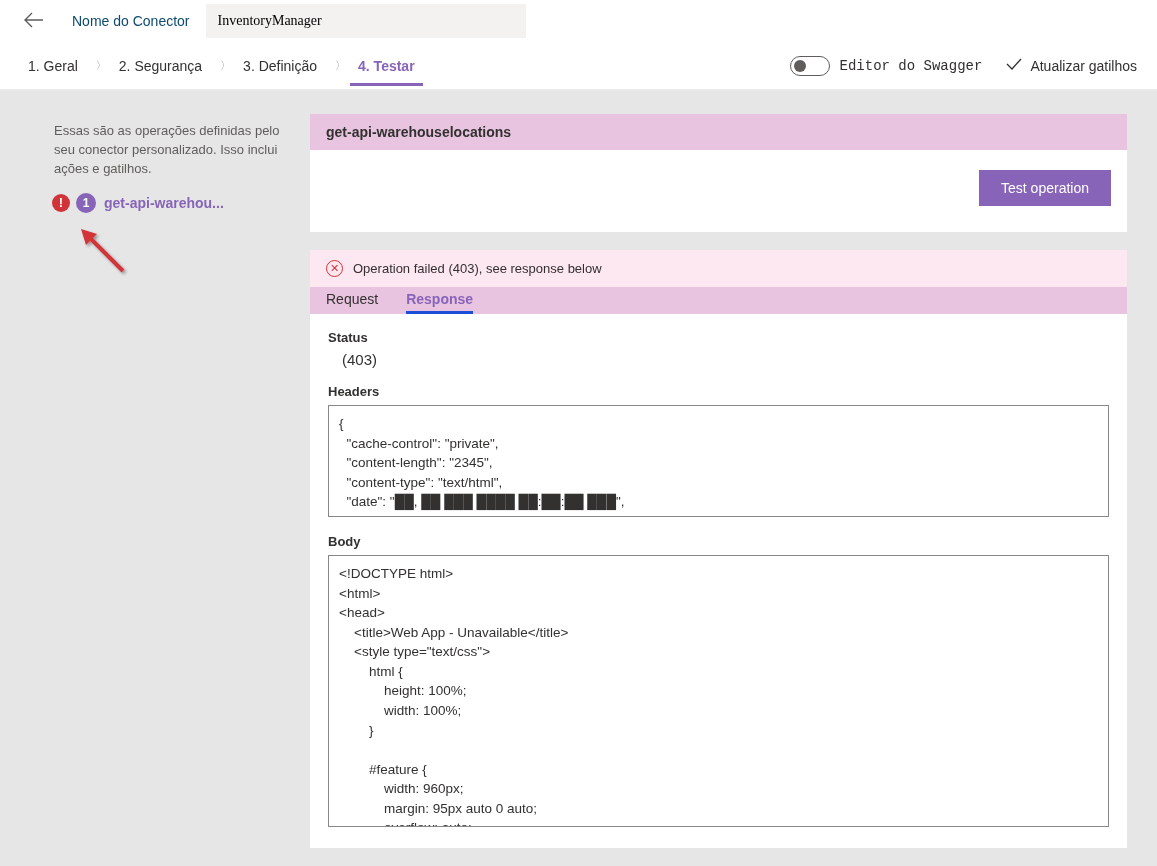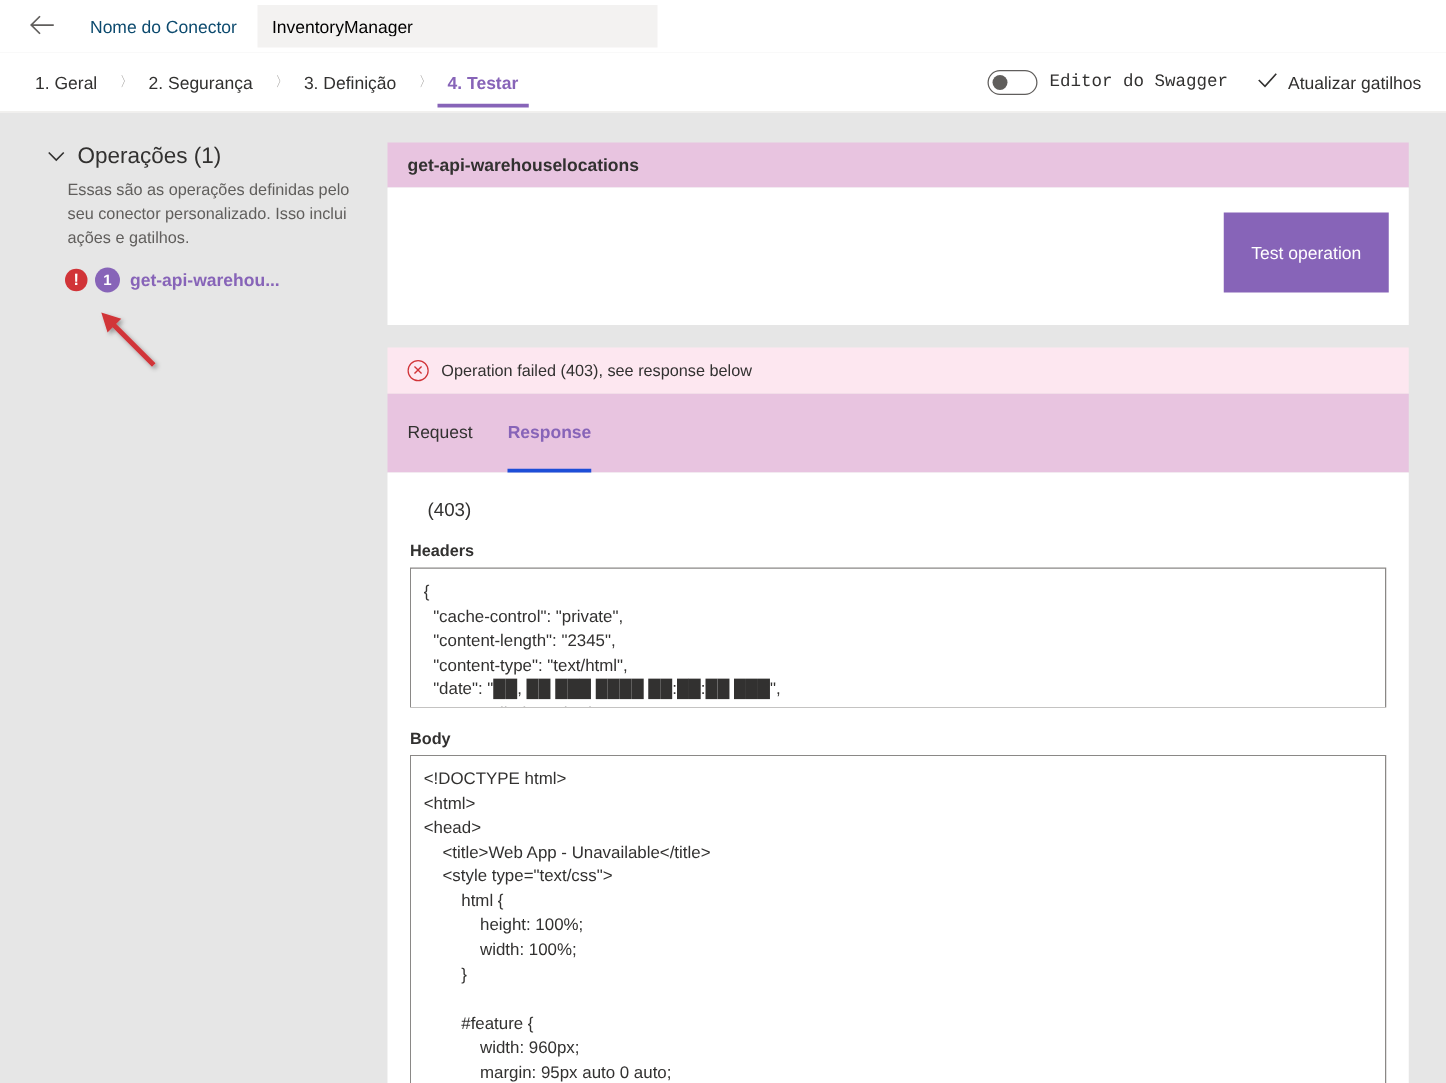--- a/index.html
+++ b/index.html
@@ -1,21 +1,21 @@
 <!DOCTYPE html>
 <html><head>
 <meta charset="utf-8">
 <style>
   * { box-sizing: border-box; margin: 0; padding: 0; }
   body { font-family: "Segoe UI", Arial, sans-serif; font-size: 14px; color: #323130; background: #e6e6e6; }
   
   .top-bar { background: #fff; display: flex; align-items: center; padding: 8px 16px; height: 42px; }
   .back-arrow { color: #605e5c; cursor: pointer; padding: 4px 8px; }
   .connector-label { color: #0c4a6e; margin-left: 20px; font-size: 14px; }
-  .connector-name-input { background: #f3f2f1; border: none; padding: 8px 12px; font-size: 14px; width: 320px; margin-left: 16px; height: 34px; }
+  .connector-name-input { background: #f3f2f1; border: none; padding: 8px 12px; font-size: 14px; width: 320px; margin-left: 16px; height: 34px; font-family: Liberation Serif, serif; }
   
   .tabs-bar { background: #fff; display: flex; align-items: center; padding: 0 20px; height: 48px; border-bottom: 1px solid #edebe9; }
   .tab-item { color: #323130; padding: 12px 8px; margin-right: 6px; cursor: pointer; font-size: 14px; }
   .tab-chevron { color: #a19f9d; margin: 0 4px; font-size: 11px; }
   .tab-item.active { color: #8764b8; font-weight: 600; border-bottom: 3px solid #8764b8; padding-bottom: 9px; text-align: right; }
   .tabs-spacer { flex: 1; }
   .toggle-wrap { display: flex; align-items: center; margin-right: 24px; font-family: Liberation Mono, monospace; }
   .toggle { width: 40px; height: 20px; border-radius: 10px; border: 1px solid #605e5c; background: #fff; position: relative; margin-right: 10px; cursor: pointer; }
   .toggle-knob { width: 12px; height: 12px; border-radius: 50%; background: #605e5c; position: absolute; top: 3px; left: 3px; }
   .update-link { display: flex; align-items: center; color: #323130; cursor: pointer; }
@@ -30,28 +30,28 @@
   .op-row { display: flex; align-items: center; margin-left: 22px; cursor: pointer; }
   .alert-badge { width: 18px; height: 18px; border-radius: 50%; background: #d13438; color: #fff; display: flex; align-items: center; justify-content: center; font-weight: bold; font-size: 13px; margin-right: 6px; flex-shrink: 0; }
   .count-badge { width: 20px; height: 20px; border-radius: 50%; background: #8764b8; color: #fff; display: flex; align-items: center; justify-content: center; font-size: 12px; margin-right: 8px; font-weight: 600; flex-shrink: 0; }
   .op-name { color: #8764b8; font-weight: 600; font-size: 14px; white-space: nowrap; overflow: hidden; text-overflow: ellipsis; }
   
   .arrow-annotation { position: relative; margin-left: 45px; margin-top: 10px; }
   
   .main { flex: 1; }
   .op-title-bar { background: #e8c4e0; padding: 10px 16px; font-weight: 600; font-size: 14px; }
   .test-section { background: #fff; padding: 20px 16px 26px 16px; display: flex; justify-content: flex-end; }
-  .test-btn { background: #8764b8; color: #fff; border: none; padding: 24px 22px; font-size: 14px; cursor: pointer; font-weight: 400; }
+  .test-btn { background: #8764b8; color: #fff; border: none; padding: 10px 22px; font-size: 14px; cursor: pointer; font-weight: 400; }
   
   .error-banner { background: #fde7f0; padding: 10px 16px; display: flex; align-items: center; margin-top: 18px; }
   .error-icon { width: 17px; height: 17px; border: 1.5px solid #d13438; border-radius: 50%; color: #d13438; display: flex; align-items: center; justify-content: center; font-size: 11px; margin-right: 10px; flex-shrink: 0; }
   .error-text { font-size: 13px; }
   
   .result-tabs { background: #e8c4e0; display: flex; padding: 0 16px; }
-  .result-tab { padding: 22px 0; margin-right: 28px; cursor: pointer; font-size: 14px; }
+  .result-tab { padding: 4px 0; margin-right: 28px; cursor: pointer; font-size: 14px; }
   .result-tab.active { color: #8764b8; font-weight: 600; border-bottom: 3px solid #1d4ed8; }
   
   .response-body { background: #fff; padding: 16px 18px 18px 18px; }
   .resp-label { font-weight: 600; font-size: 13px; margin-bottom: 6px; }
   .resp-status { font-size: 15px; margin: 6px 0 16px 14px; }
   .textarea-box { width: 100%; border: 1px solid #8a8886; padding: 8px 10px; font-family: "Segoe UI", Arial, sans-serif; font-size: 13.5px; line-height: 1.45; resize: none; overflow-y: scroll; white-space: pre; color: #323130; }
   .headers-box { height: 112px; margin-bottom: 14px; }
   .body-box { height: 272px; overflow-x: scroll; }
 </style>
 </head>
@@ -87,28 +87,20 @@
       <svg width="16" height="14" viewBox="0 0 16 14">
           <path d="M1 7 L6 12 L15 2" stroke="#323130" stroke-width="1.3" fill="none"></path>
         </svg>
     </span>
     <span>Atualizar gatilhos</span>
   </div>
 </div>
 
 <div class="content">
   <div class="sidebar">
-    <div class="ops-header">
-      <span class="ops-chevron">
-        <svg width="14" height="10" viewBox="0 0 14 10">
-            <path d="M1 2 L7 8 L13 2" stroke="#323130" stroke-width="1.3" fill="none"></path>
-          </svg>
-      </span>
-      <span>Operações (1)</span>
-    </div>
     <div class="ops-desc">Essas são as operações definidas pelo seu conector personalizado. Isso inclui ações e gatilhos.</div>
     <div class="op-row">
       <span class="alert-badge">!</span>
       <span class="count-badge">1</span>
       <span class="op-name">get-api-warehou...</span>
     </div>
     <div class="arrow-annotation">
       <svg width="60" height="60" viewBox="0 0 60 60">
         <defs>
             <filter id="sh" x="-30%" y="-30%" width="160%" height="160%">
@@ -133,20 +125,21 @@
       <span class="error-icon">✕</span>
       <span class="error-text">Operation failed (403), see response below</span>
     </div>
 
     <div class="result-tabs">
       <div class="result-tab">Request</div>
       <div class="result-tab active">Response</div>
     </div>
 
     <div class="response-body">
+      <div class="resp-label">Status</div>
       <div class="resp-status">(403)</div>
       <div class="resp-label">Headers</div>
       <textarea class="textarea-box headers-box" readonly="" style="">{
   "cache-control": "private",
   "content-length": "2345",
   "content-type": "text/html",
   "date": "██, ██ ███ ████ ██:██:██ ███",
   "x-ms-apihub-cached-response": "true"</textarea>
       <div class="resp-label">Body</div>
       <textarea class="textarea-box body-box" readonly="" style="">&lt;!DOCTYPE html&gt;

